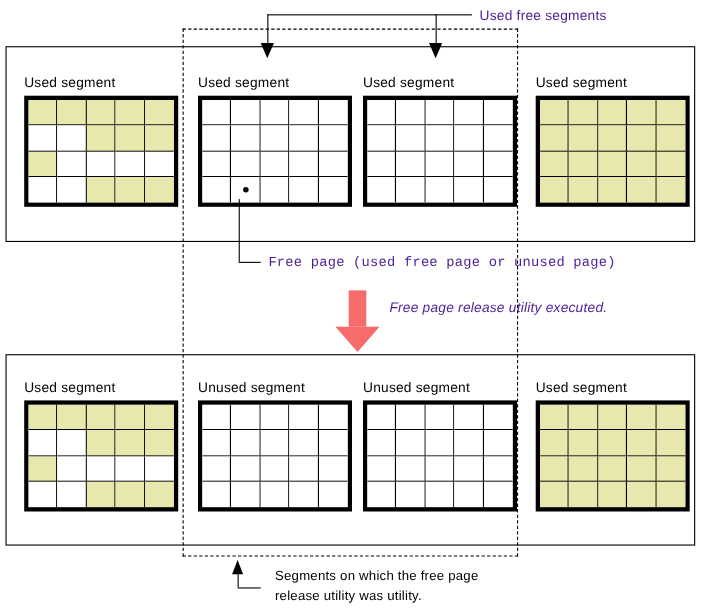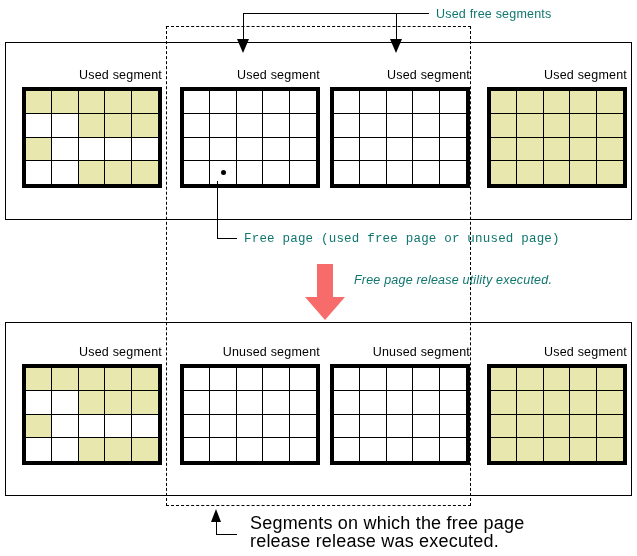--- a/index.html
+++ b/index.html
@@ -45,21 +45,21 @@
   #dash-right  { left: 470px; top: 26px;  height: 480px; }
   #dash-top    { left: 166px; top: 26px;  width: 305px; }
   #dash-bottom { left: 166px; top: 505px; width: 305px; }
 
   
   .segment {
     position: absolute;
     width: 140px;
   }
   .seg-label {
-    text-align: right;
+    text-align: left;
     font-size: 12.5px;
     line-height: 14px;
     letter-spacing: 0.2px;
     white-space: nowrap;
     margin-bottom: 5px;
     color: #000000;
   }
   .grid {
     width: 140px;
     height: 101px;
@@ -128,21 +128,21 @@
   }
   #ufs-head-1 { left: 237px; top: 39px; }
   #ufs-head-2 { left: 390px; top: 39px; }
 
   .callout-text {
     position: absolute;
     font-size: 12.5px;
     line-height: 16px;
     letter-spacing: 0.2px;
     white-space: nowrap;
-    color: #0f766e;
+    color: #4c1d95;
   }
   #ufs-label { left: 436px; top: 6px; }
 
   
   #fp-stem  { left: 217px; top: 181px; height: 57px; }
   #fp-foot  { left: 217px; top: 238px; width: 20px; }
   #fp-label { left: 244px; top: 231px; font-family: Liberation Mono, monospace; }
 
   
   #red-arrow {
@@ -181,21 +181,21 @@
     border-left: 5px solid transparent;
     border-right: 5px solid transparent;
     border-bottom: 13px solid #000000;
   }
   #cap-stem { left: 216px; top: 520px; height: 14px; }
   #cap-foot { left: 216px; top: 534px; width: 21px; }
   #cap-text {
     position: absolute;
     left: 250px;
     top: 514px;
-    font-size: 18px;
+    font-size: 12px;
     line-height: 18px;
     letter-spacing: 0.2px;
     color: #000000;
     white-space: nowrap;
   }
 </style>
 </head>
 <body>
 
 <div id="stage">
@@ -434,16 +434,16 @@
         <div class="cell filled"></div>
         <div class="cell filled"></div>
       </div>
   </div>
 
   <div id="cap-head"></div>
   <div class="line-v" id="cap-stem"></div>
   <div class="line-h" id="cap-foot"></div>
   <div id="cap-text">
     <div>Segments on which the free page</div>
-    <div>release release was executed.</div>
+    <div>release utility was utility.</div>
   </div>
 
 </div>
 
 </body></html>

